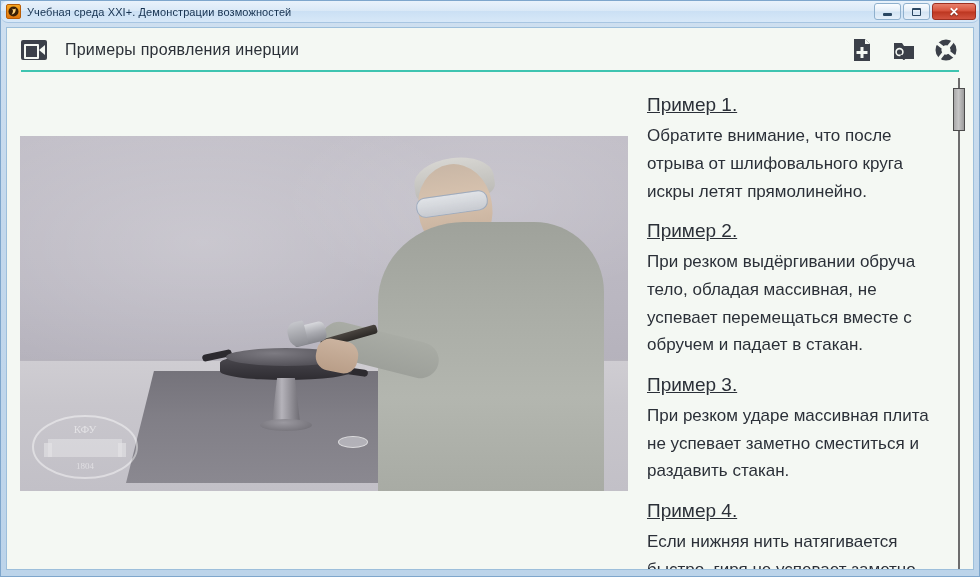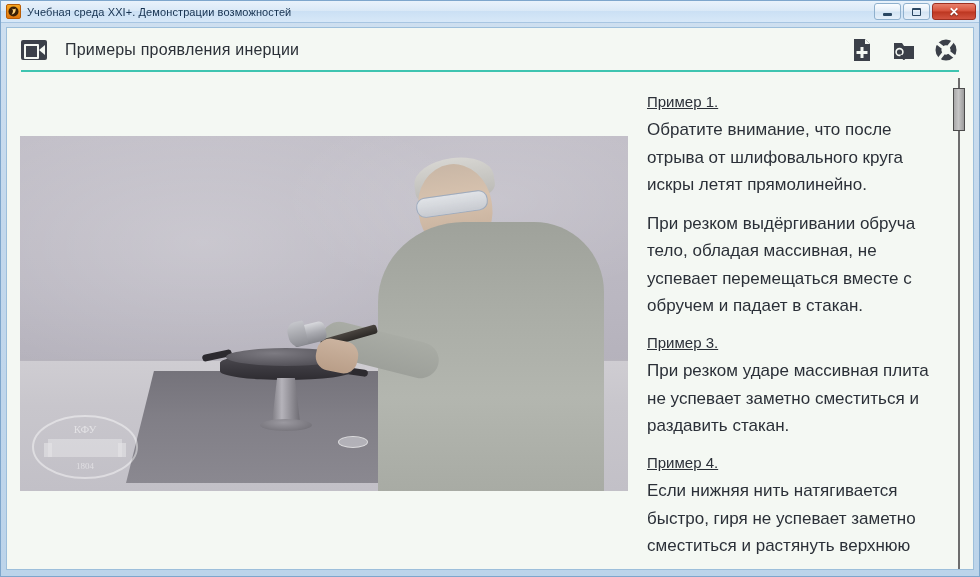--- a/index.html
+++ b/index.html
@@ -26,20 +26,21 @@
   
   #titlebar {
     height: 22px;
     flex: 0 0 22px;
     display: flex;
     align-items: center;
     padding-left: 5px;
     position: relative;
     background: linear-gradient(to bottom, #e9f2fb 0%, #dae9f7 45%, #cbe0f4 50%, #d7e8f8 100%);
     border-bottom: 1px solid #a8c6e2;
+    border-radius: 7px;
   }
   #app-icon {
     width: 15px; height: 15px;
     border-radius: 2px;
     background: linear-gradient(to bottom, #f7a823, #e0760c);
     border: 1px solid #b85c06;
     display: flex; align-items: center; justify-content: center;
     flex: 0 0 15px;
   }
   #app-icon svg { display: block; }
@@ -345,21 +346,21 @@
 
   
   #text-pane {
     flex: 1 1 auto;
     position: relative;
     padding: 18px 30px 8px 12px;
     overflow: hidden;
   }
   .ex-block { margin-bottom: 2px; }
   .ex-title {
-    font-size: 15px;
+    font-size: 19px;
     color: #2b3038;
     text-decoration: underline;
     margin-bottom: 3px;
     line-height: 1.55;
   }
   .ex-body {
     font-size: 17px;
     color: #2b3038;
     line-height: 1.62;
     margin-bottom: 11px;
@@ -504,20 +505,21 @@
       </div>
 
       <div id="text-pane">
 
         <div class="ex-block">
           <div class="ex-title">Пример 1.</div>
           <div class="ex-body">Обратите внимание, что после отрыва от шлифовального круга искры летят прямолинейно.</div>
         </div>
 
         <div class="ex-block">
+          <div class="ex-title">Пример 2.</div>
           <div class="ex-body">При резком выдёргивании обруча тело, обладая массивная, не успевает перемещаться вместе с обручем и падает в стакан.</div>
         </div>
 
         <div class="ex-block">
           <div class="ex-title">Пример 3.</div>
           <div class="ex-body">При резком ударе массивная плита не успевает заметно сместиться и раздавить стакан.</div>
         </div>
 
         <div class="ex-block">
           <div class="ex-title">Пример 4.</div>

